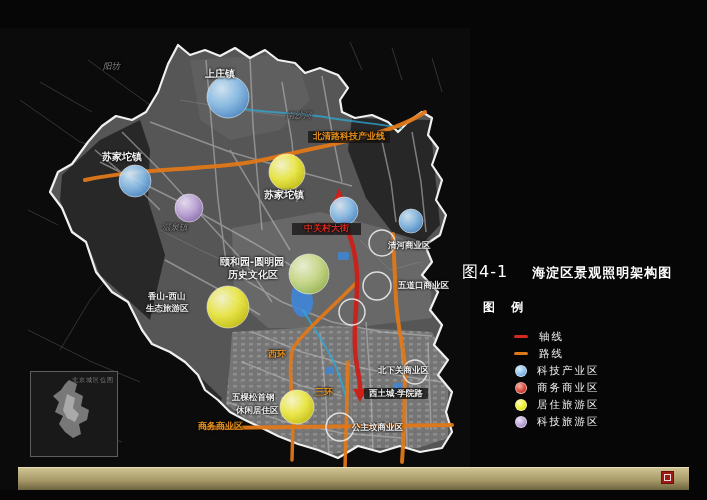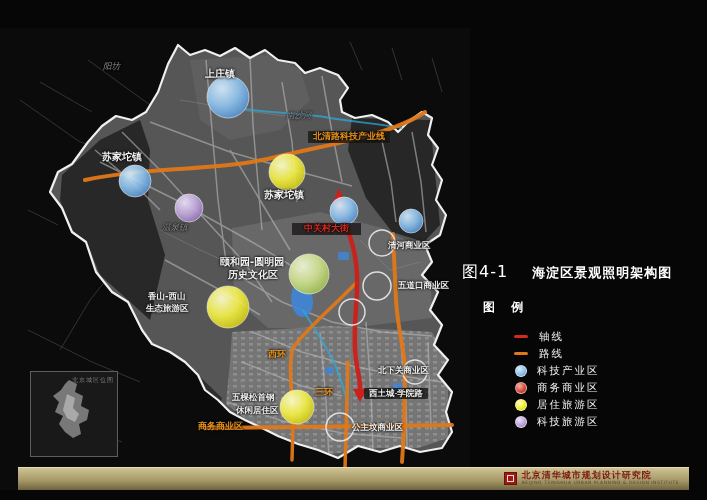--- a/index.html
+++ b/index.html
@@ -252,20 +252,16 @@
     <div class="inset-label">北京城区位图</div>
     <svg width="84" height="82" viewBox="0 0 84 82">
       <path d="M38,8 L46,12 L44,20 L52,24 L50,34 L58,38 L56,48 L48,52 L50,62 L42,66 L34,60 L28,52 L32,44 L24,40 L28,30 L22,24 L30,18 L34,12 Z" fill="#8a8a8a" opacity="0.85"></path>
       <path d="M36,22 L44,26 L42,36 L48,42 L44,50 L36,46 L32,38 Z" fill="#b5b5b5" opacity="0.8"></path>
     </svg>
   </div>
 
   <div class="footer">
     <div class="pub">
       <span class="pub-logo"></span>
-      <span class="pub-text">
-        <div class="pub-name">北京清华城市规划设计研究院</div>
-        <div class="pub-sub">BEIJING TSINGHUA URBAN PLANNING &amp; DESIGN INSTITUTE</div>
-      </span>
     </div>
   </div>
 
 </div>
 
 </body></html>

